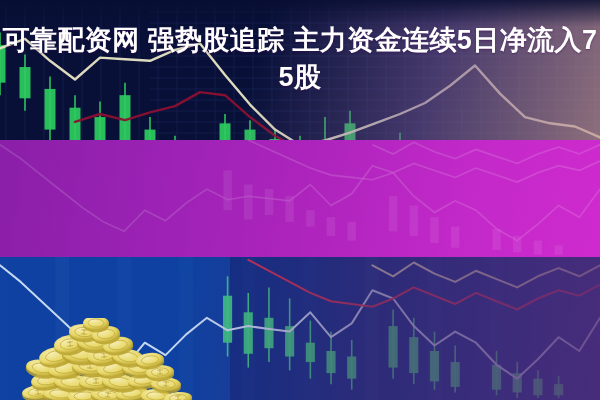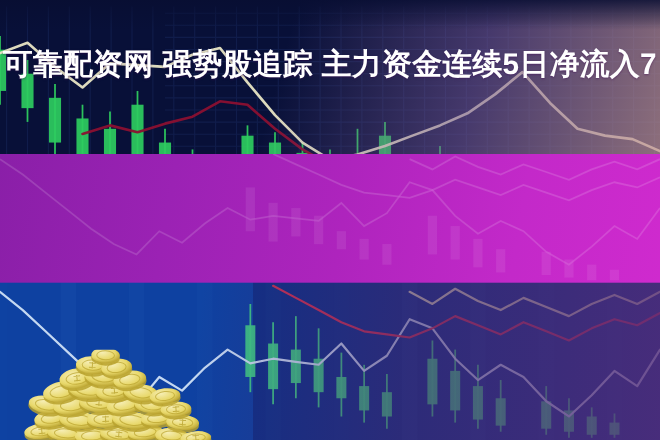--- a/index.html
+++ b/index.html
@@ -448,15 +448,16 @@
         <rect x="451.03448275862075" y="86.58" width="8.275862068965518" height="21.060000000000002" fill="#ffffff" opacity="0.30"></rect>
         <rect x="492.4137931034483" y="88.92" width="8.275862068965518" height="21.060000000000002" fill="#ffffff" opacity="0.30"></rect>
         <rect x="513.1034482758621" y="95.94" width="8.275862068965518" height="16.379999999999995" fill="#ffffff" opacity="0.30"></rect>
         <rect x="533.7931034482758" y="100.62" width="8.275862068965518" height="14.039999999999992" fill="#ffffff" opacity="0.30"></rect>
         <rect x="554.4827586206897" y="105.3" width="8.275862068965518" height="9.36" fill="#ffffff" opacity="0.30"></rect>
       </svg>
   </div>
 
   <div id="title-text">
     <div class="tline">可靠配资网 强势股追踪 主力资金连续5日净流入7</div>
+    <div class="tline">5股</div>
   </div>
 
 </div>
 
 </body></html>

